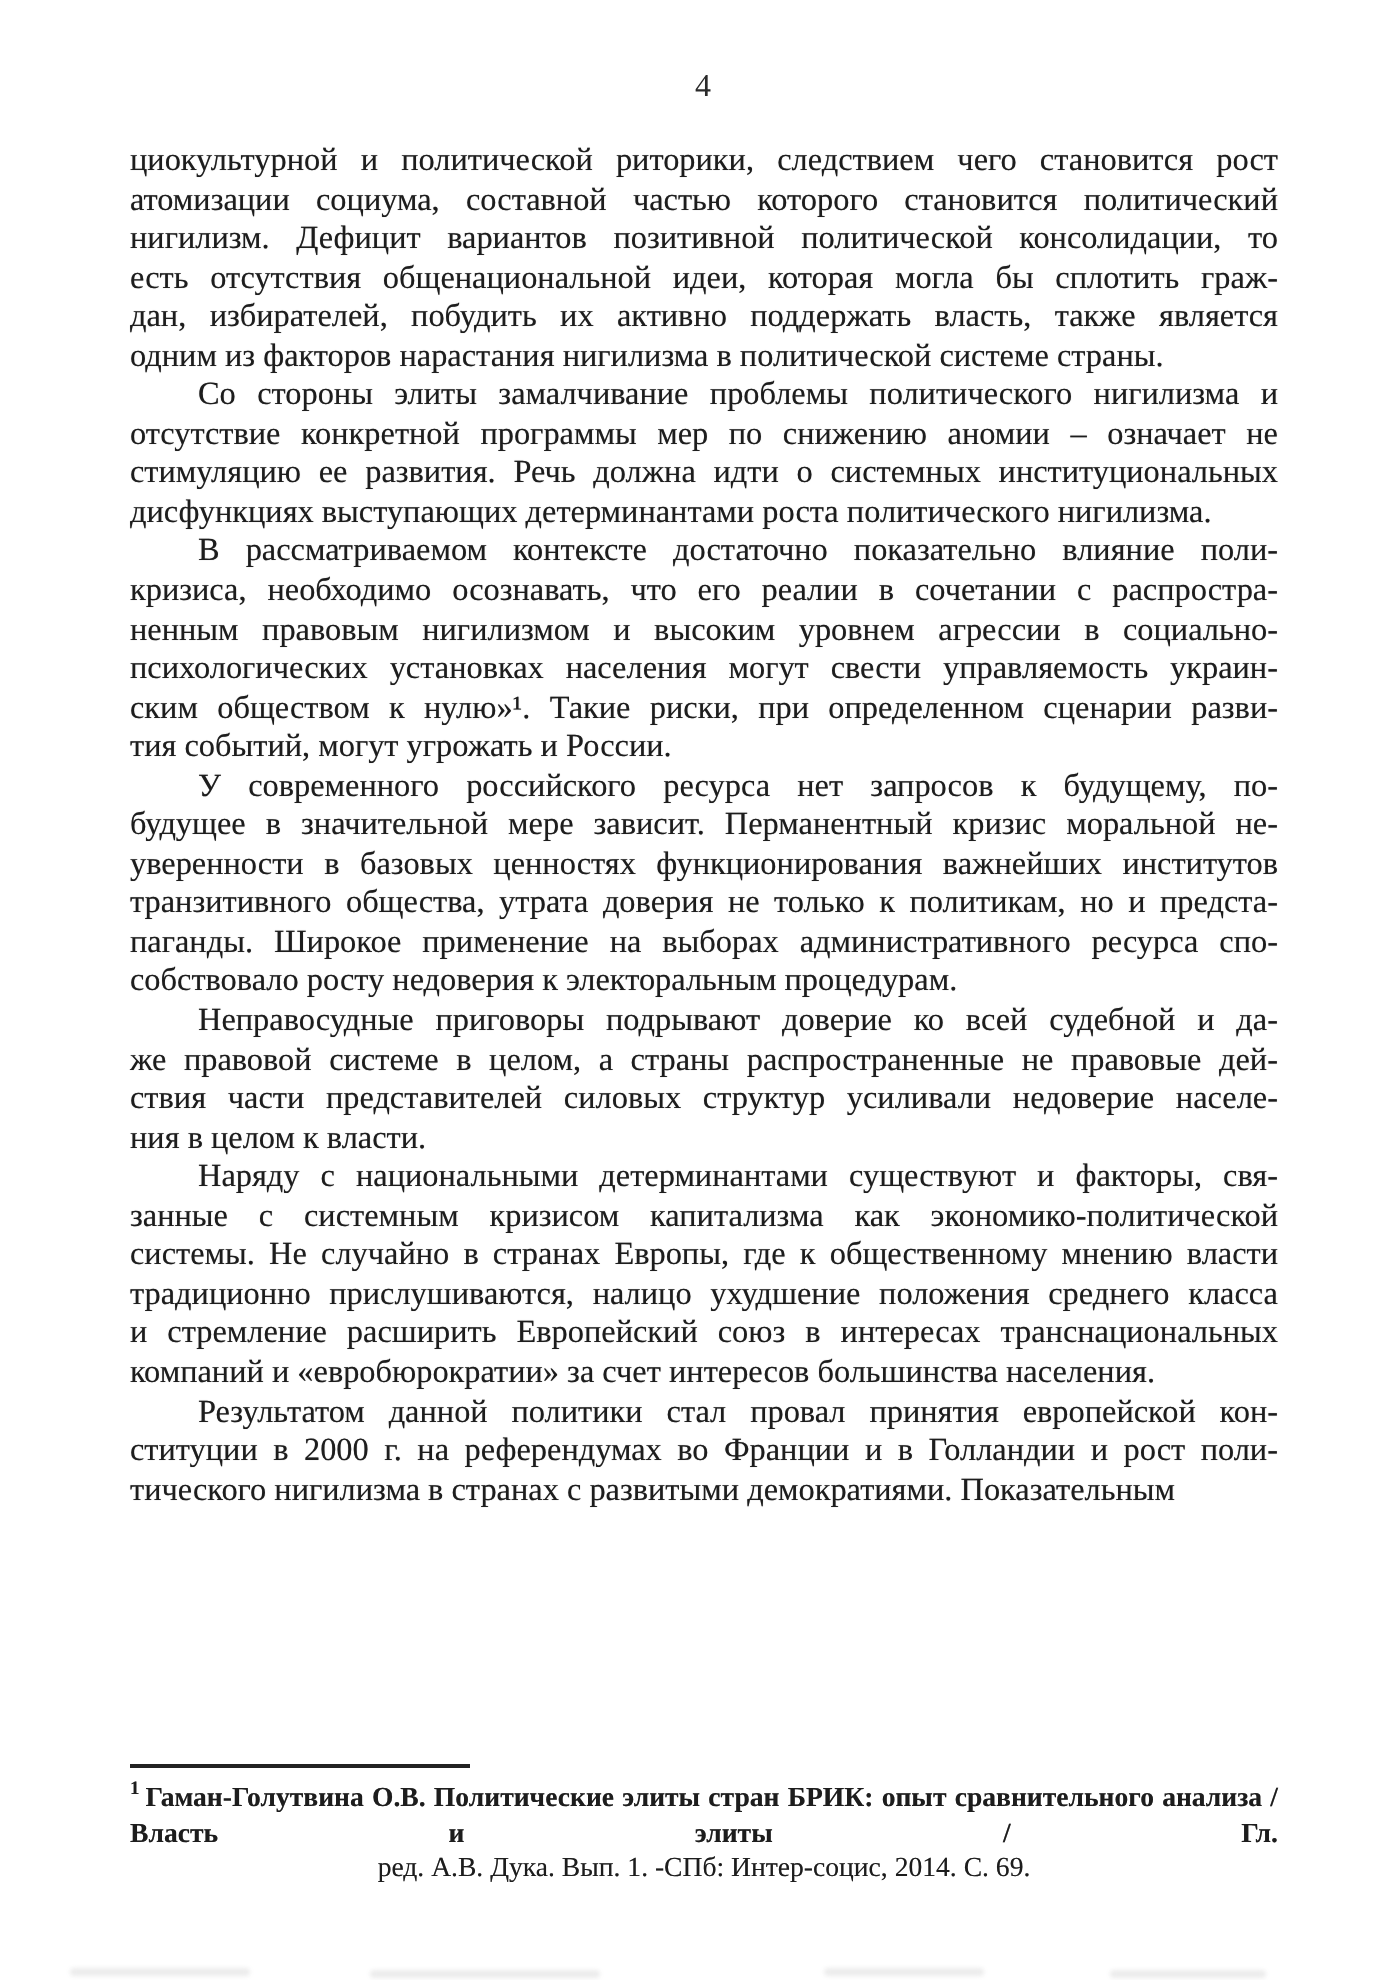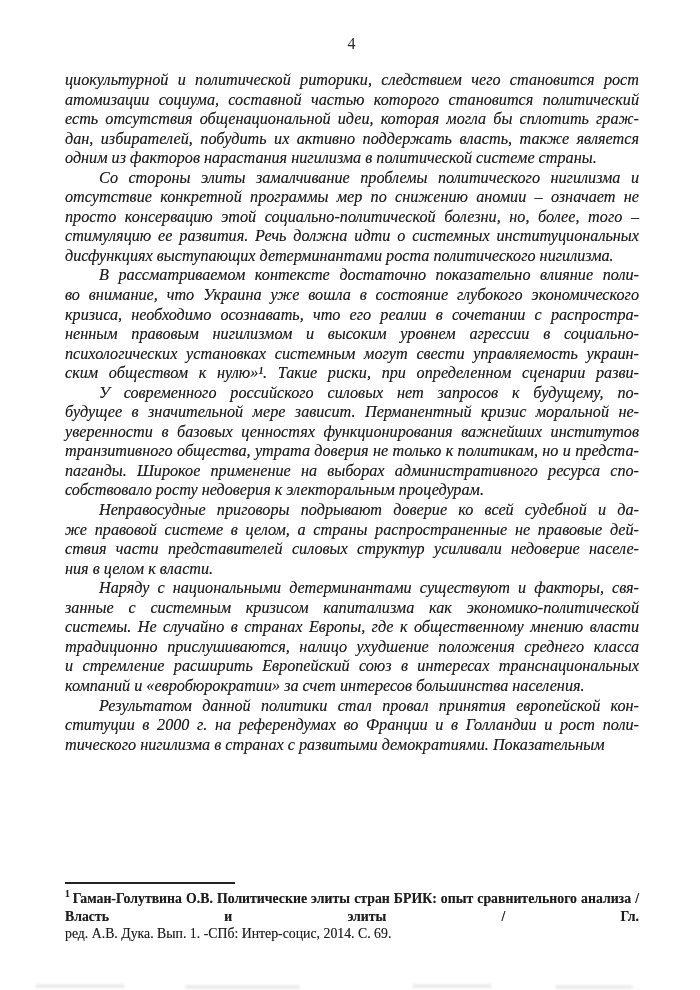--- a/index.html
+++ b/index.html
@@ -30,38 +30,37 @@
     line-height: 19.55px;
     text-shadow: 0 0 0.35px rgba(20,20,20,0.55);
   }
   .para { margin: 0; }
   .ln {
     text-align: justify;
     text-align-last: justify;
     white-space: normal;
     height: 19.55px;
     overflow: visible;
-    font-style: italic;
   }
   .ln.end { text-align-last: left; }
   .ln.first { text-indent: 34px; }
   .footnote {
     position: absolute;
     top: 882px; left: 65px; width: 574px;
     font-size: 13.8px;
     line-height: 17.6px;
     text-shadow: 0 0 0.3px rgba(20,20,20,0.5);
   }
   .footnote-rule {
     width: 170px; height: 0;
     border-top: 2px solid #222222;
     margin: 0 0 6px 0;
   }
   .fn-line1 { text-align: justify; text-align-last: justify; font-weight: bold; }
-  .fn-line2 { text-align: left; }
+  .fn-line2 { text-align: center; }
   .fn-marker {
     font-size: 9.5px;
     vertical-align: super;
     line-height: 0;
     margin-right: 3px;
   }
   
   .artifact {
     position: absolute;
     height: 4px;
@@ -75,44 +74,44 @@
 
 <div class="page">
 
   <div class="page-number">4</div>
 
   <div class="body-text">
 
     <div class="para">
       <div class="ln">циокультурной и политической риторики, следствием чего становится рост</div>
       <div class="ln">атомизации социума, составной частью которого становится политический</div>
+      <div class="ln">нигилизм. Дефицит вариантов позитивной политической консолидации, то</div>
       <div class="ln">есть отсутствия общенациональной идеи, которая могла бы сплотить граж-</div>
       <div class="ln">дан, избирателей, побудить их активно поддержать власть, также является</div>
       <div class="ln end">одним из факторов нарастания нигилизма в политической системе страны.</div>
     </div>
 
     <div class="para">
       <div class="ln first">Со стороны элиты замалчивание проблемы политического нигилизма и</div>
       <div class="ln">отсутствие конкретной программы мер по снижению аномии – означает не</div>
-      <div class="ln">просто консервацию этой социально-политической болезни, но, более, того –</div>
       <div class="ln">стимуляцию ее развития. Речь должна идти о системных институциональных</div>
       <div class="ln end">дисфункциях выступающих детерминантами роста политического нигилизма.</div>
     </div>
 
     <div class="para">
       <div class="ln first">В рассматриваемом контексте достаточно показательно влияние поли-</div>
-      <div class="ln">во внимание, что Украина уже вошла в состояние глубокого экономического</div>
       <div class="ln">кризиса, необходимо осознавать, что его реалии в сочетании с распростра-</div>
       <div class="ln">ненным правовым нигилизмом и высоким уровнем агрессии в социально-</div>
-      <div class="ln">психологических установках системным могут свести управляемость украин-</div>
+      <div class="ln">психологических установках населения могут свести управляемость украин-</div>
       <div class="ln">ским обществом к нулю»¹. Такие риски, при определенном сценарии разви-</div>
+      <div class="ln end">тия событий, могут угрожать и России.</div>
     </div>
 
     <div class="para">
-      <div class="ln first">У современного российского силовых нет запросов к будущему, по-</div>
+      <div class="ln first">У современного российского ресурса нет запросов к будущему, по-</div>
       <div class="ln">будущее в значительной мере зависит. Перманентный кризис моральной не-</div>
       <div class="ln">уверенности в базовых ценностях функционирования важнейших институтов</div>
       <div class="ln">транзитивного общества, утрата доверия не только к политикам, но и предста-</div>
       <div class="ln">паганды. Широкое применение на выборах административного ресурса спо-</div>
       <div class="ln end">собствовало росту недоверия к электоральным процедурам.</div>
     </div>
 
     <div class="para">
       <div class="ln first">Неправосудные приговоры подрывают доверие ко всей судебной и да-</div>
       <div class="ln">же правовой системе в целом, а страны распространенные не правовые дей-</div>

